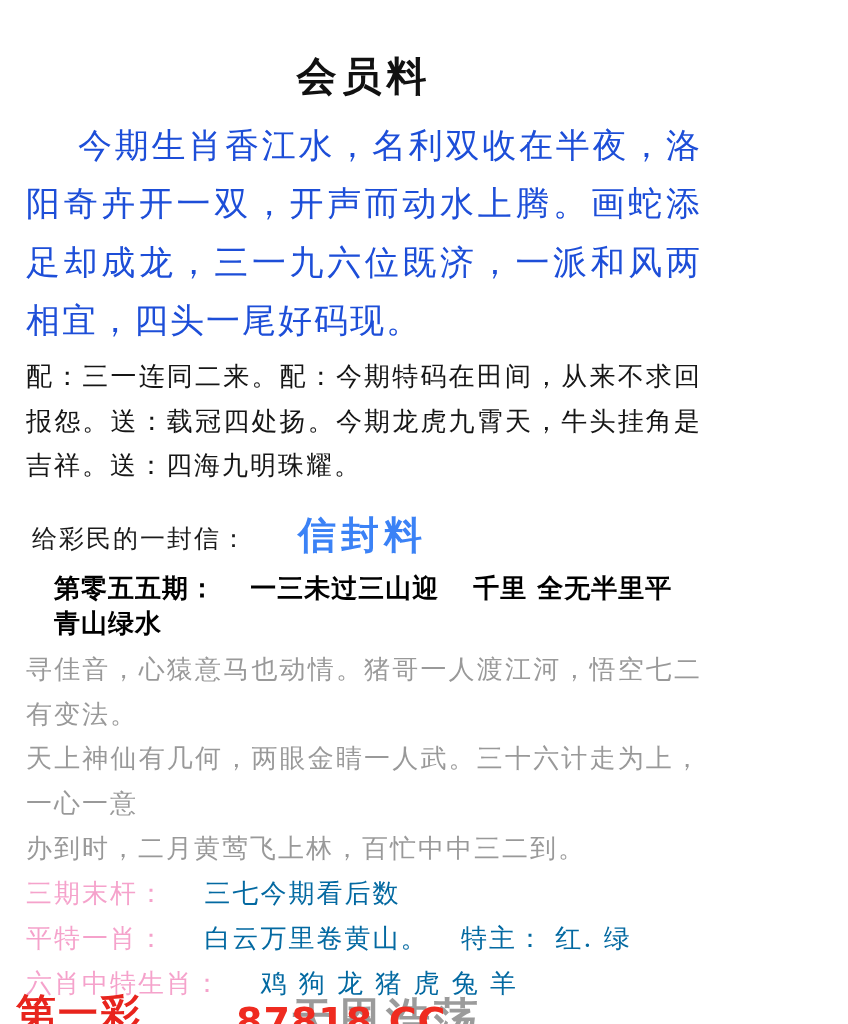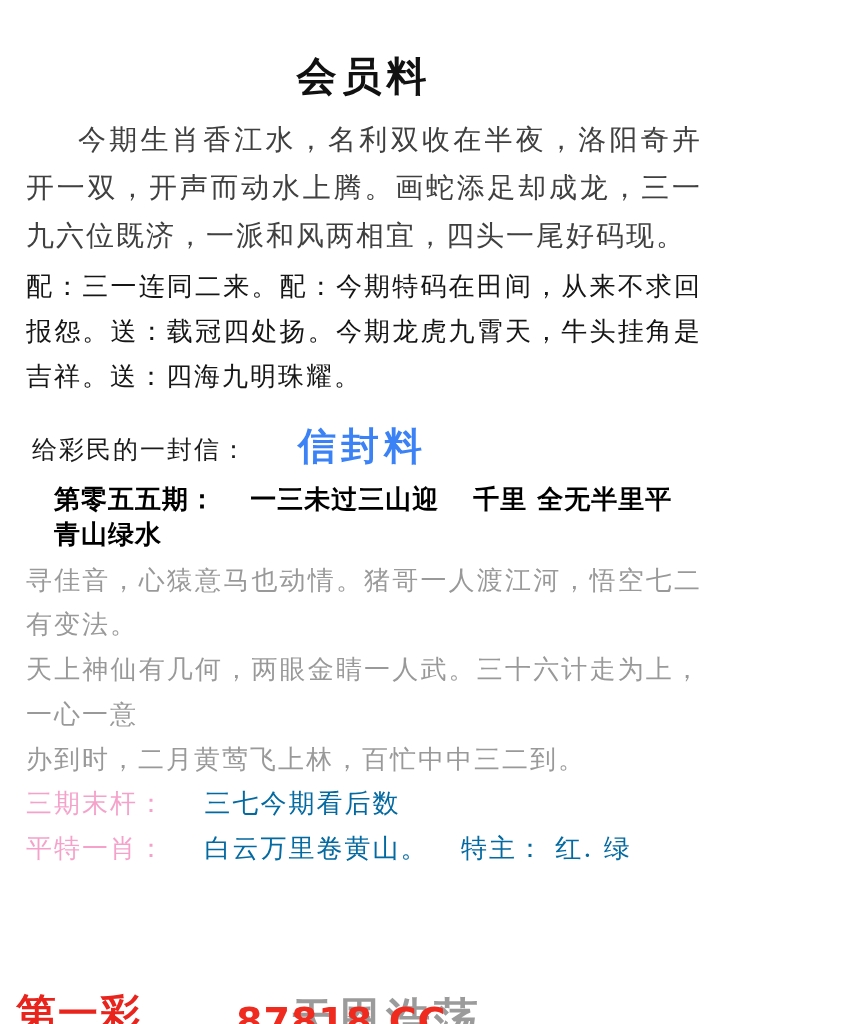--- a/index.html
+++ b/index.html
@@ -26,25 +26,25 @@
   .title-1 {
     text-align: center;
     font-size: 40px;
     font-weight: bold;
     letter-spacing: 5px;
     margin: 10px 0 12px 0;
     color: #111111;
     font-family: "DejaVu Serif", "Liberation Serif", serif;
   }
   .verse {
-    font-size: 28px;
+    font-size: 34px;
     line-height: 1.72;
     letter-spacing: 2px;
     text-align: justify;
-    color: #404040;
+    color: #1d4ed8;
     margin: 0 0 4px 0;
   }
   .verse.indent {
     text-indent: 52px;
   }
   .para {
     font-size: 26px;
     line-height: 1.72;
     letter-spacing: 2px;
     text-align: justify;
@@ -185,20 +185,25 @@
 
   <p class="mix-line">
     <span class="row-label faded-strong">平特一肖：</span>
     <span class="small-gap"></span>
     <span class="bold-part">白云万里卷黄山。</span>
     <span class="item-sep"></span>
     <span class="bold-part">特主：</span>
     <span class="bold-part">红. 绿</span>
   </p>
 
+  <p class="mix-line">
+    <span class="row-label faded-strong">六肖中特生肖：</span>
+    <span class="small-gap"></span>
+    <span class="bold-part">鸡 狗 龙 猪 虎 兔 羊</span>
+  </p>
 
 
   <div class="footer">
     <div class="footer-gray">天恩浩荡</div>
     <div class="footer-red-left">第一彩</div>
     <div class="footer-red-right">87818.CC</div>
   </div>
 
 </div>
 

